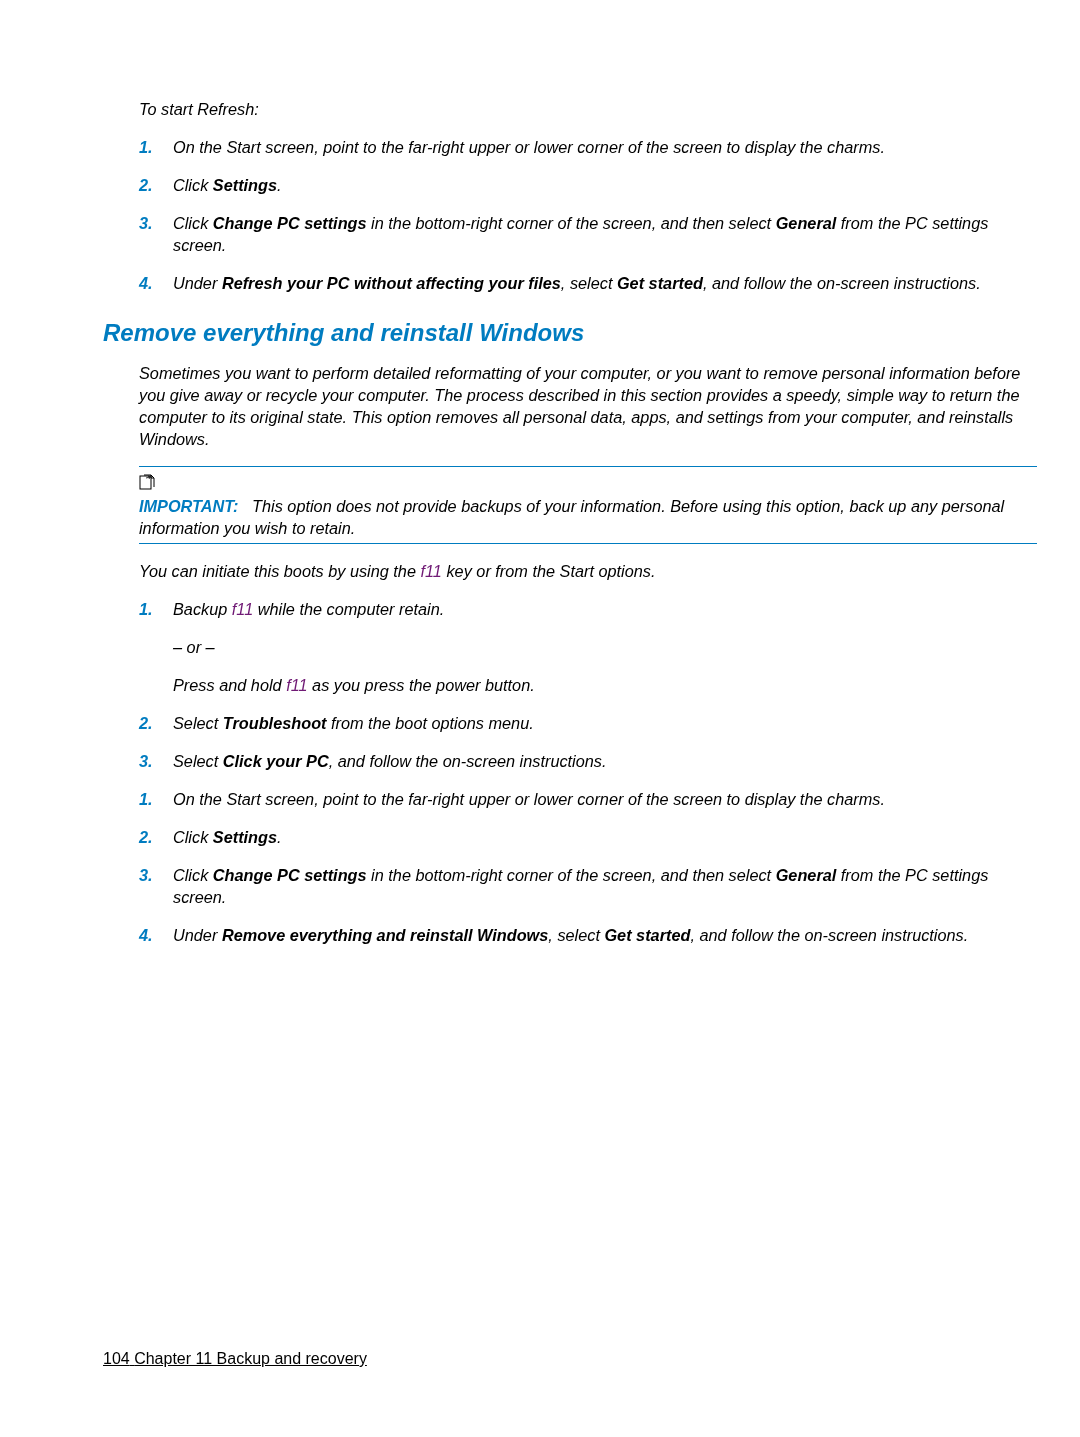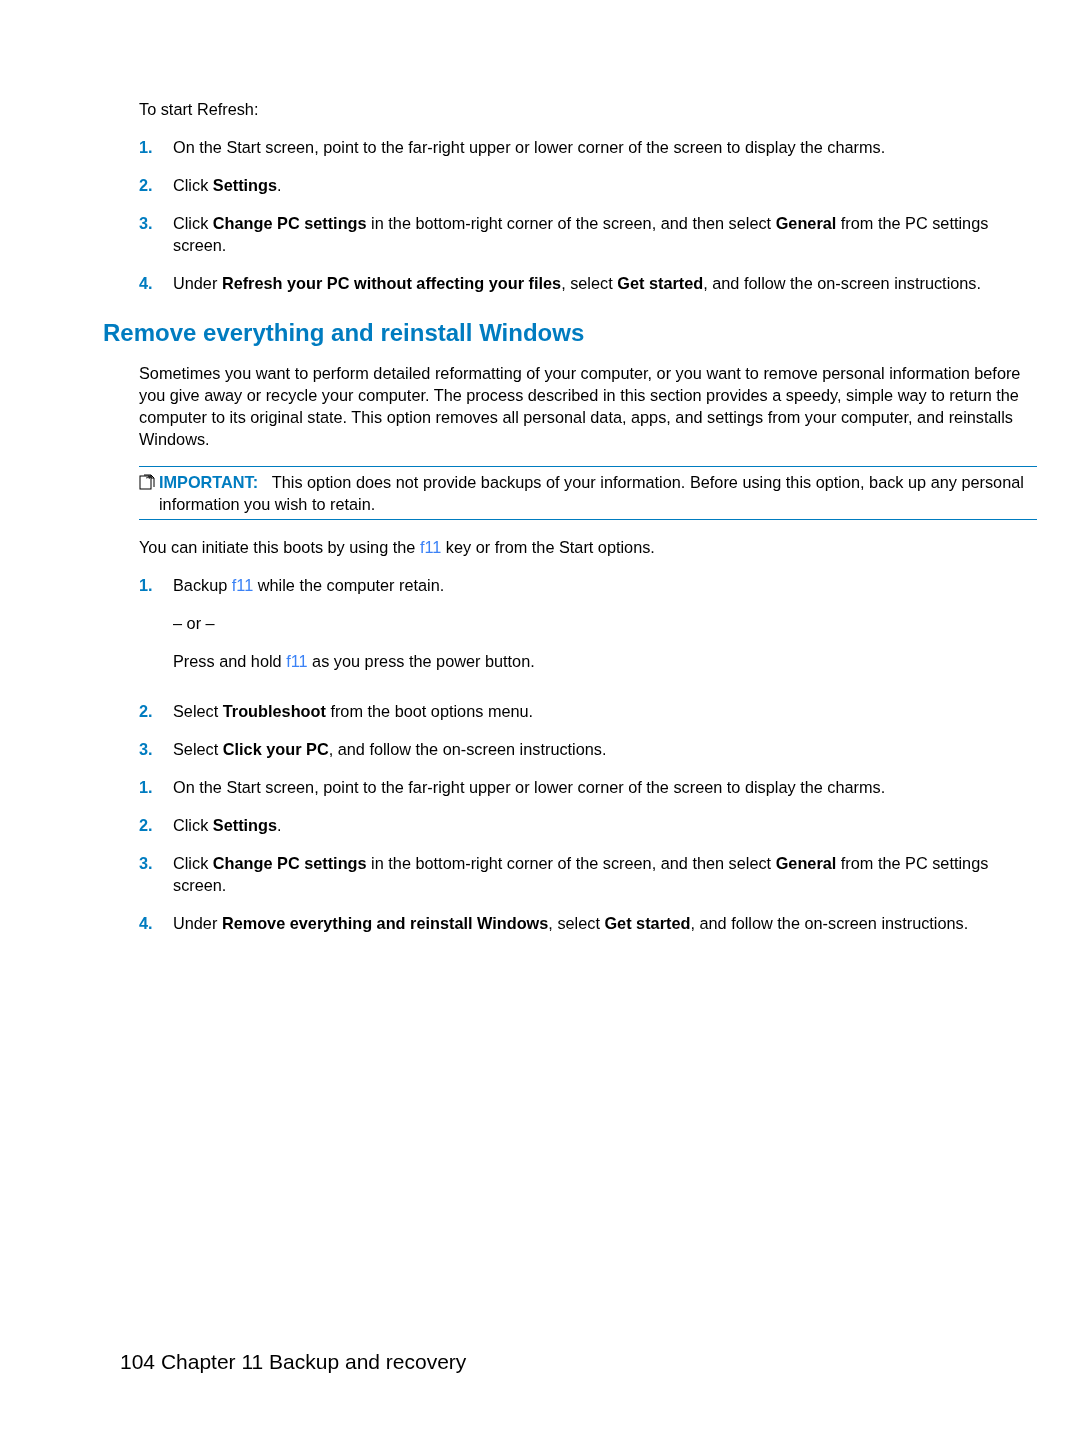--- a/index.html
+++ b/index.html
@@ -7,20 +7,21 @@
     margin: 0;
     padding: 0;
     background: #ffffff;
     font-family: Arial, Helvetica, sans-serif;
     color: #000000;
     width: 1080px;
     min-height: 1437px;
   }
   .page {
     padding: 98px 43px 40px 103px;
+    font-style: italic;
   }
   .body-indent {
     margin-left: 36px;
   }
   p {
     margin: 0 0 16px 0;
     font-size: 16.3px;
     line-height: 1.35;
   }
   .ol {
@@ -39,59 +40,61 @@
     color: #007cc0;
     font-weight: bold;
   }
   .li .content {
     flex: 1;
   }
   .li .content p {
     margin: 0 0 16px 0;
   }
   .li .content p:last-child {
-    margin-bottom: 12px;
+    margin-bottom: 0;
   }
   h2 {
     font-size: 24px;
     font-weight: bold;
     color: #007cc0;
     margin: 24px 0 14px 0;
     line-height: 1.25;
   }
   .note-box {
     border-top: 1px solid #007cc0;
     border-bottom: 1px solid #007cc0;
     padding: 4px 0 4px 0;
     margin: 8px 0 16px 0;
     font-size: 16.3px;
     line-height: 1.35;
     display: flex;
+    flex-direction: column;
   }
   .note-icon {
     width: 20px;
     flex-shrink: 0;
     padding-top: 2px;
   }
   .note-text {
     flex: 1;
   }
   .important-label {
     color: #007cc0;
     font-weight: bold;
   }
   .f11 {
-    color: #3b82f6;
+    color: #701a75;
   }
   b { font-weight: bold; }
   .footer {
     position: absolute;
     top: 1350px;
-    left: 120px;
-    font-size: 21px;
+    left: 103px;
+    font-size: 16px;
+    text-decoration: underline;
   }
 </style>
 </head>
 <body>
 
 <div class="page">
 
   <div class="body-indent">
     <p>To start Refresh:</p>
 

